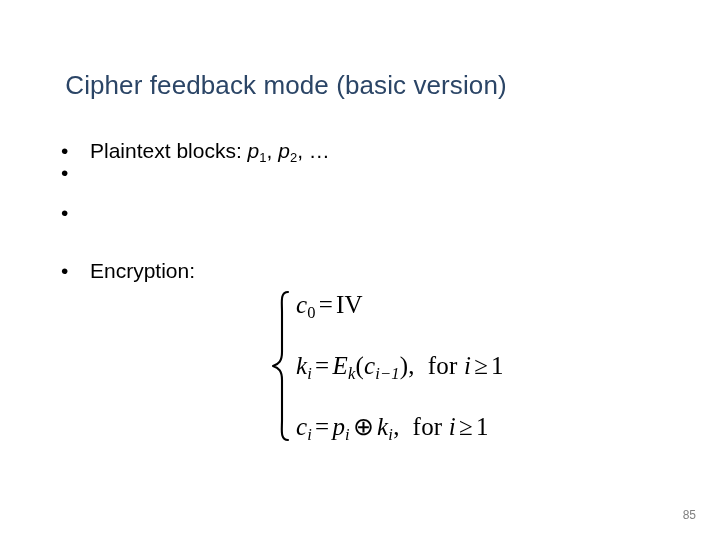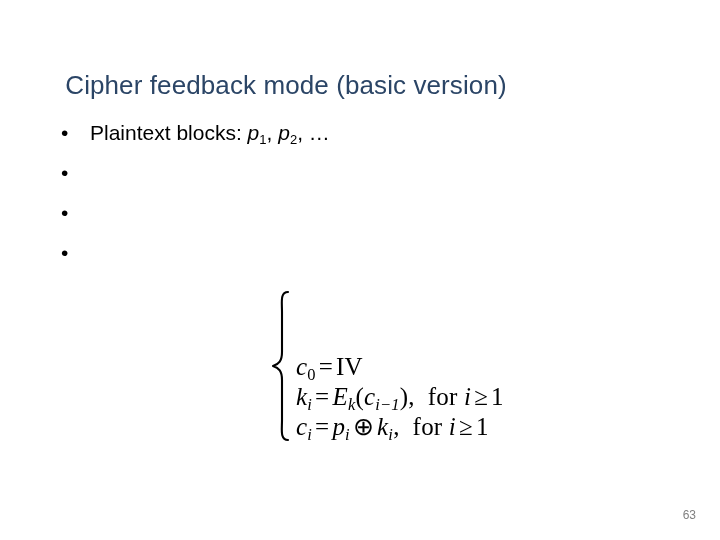--- a/index.html
+++ b/index.html
@@ -51,20 +51,21 @@
     width: 38px;
     flex: 0 0 38px;
     font-size: 21px;
     line-height: 40px;
     text-align: left;
     padding-left: 9px;
     box-sizing: border-box;
   }
   .bullet-text {
     flex: 0 1 auto;
+    margin-top: 18px;
   }
   .var-i {           
     font-style: italic;
   }
   .var-u {           
     font-style: normal;
   }
   sub {
     font-size: 0.62em;
     line-height: 0;
@@ -89,21 +90,21 @@
     position: relative;
   }
   .brace svg {
     display: block;
     width: 26px;
     height: 152px;
   }
   .equations {
     display: flex;
     flex-direction: column;
-    justify-content: flex-end;
+    justify-content: space-between;
     height: 152px;
     padding-left: 2px;
   }
   .eq-line {
     font-size: 25px;
     line-height: 30px;
     white-space: nowrap;
     letter-spacing: 0.2px;
   }
   .mi {  
@@ -161,31 +162,32 @@
         <span class="bullet-text"><span class="var-u">Plaintext blocks: </span><span class="var-i">p</span><sub>1</sub><span class="var-u">, </span><span class="var-i">p</span><sub>2</sub><span class="var-u">, …</span></span>
       </div>
       <div class="bullet-row">
         <span class="bullet-marker">•</span>
       </div>
       <div class="bullet-row">
         <span class="bullet-marker">•</span>
       </div>
       <div class="bullet-row">
         <span class="bullet-marker">•</span>
+        <span class="bullet-text"><span class="var-u">Encryption:</span></span>
       </div>
     </div>
 
   <div class="equation-block">
     <div class="brace">
       <svg viewBox="0 0 26 152" xmlns="http://www.w3.org/2000/svg" aria-hidden="true">
         <path d="M20 2 C12 2, 14 12, 14 22 L14 62 C14 71, 11 74, 5 76 C11 78, 14 81, 14 90 L14 130 C14 140, 12 150, 20 150" fill="none" stroke="#000000" stroke-width="2.1" stroke-linecap="round" stroke-linejoin="round"></path>
       </svg>
     </div>
     <div class="equations">
         <div class="eq-line"><span class="mi">c</span><span class="msub-r">0</span><span class="op">=</span><span class="mr">IV</span></div>
         <div class="eq-line"><span class="mi">k</span><span class="msub">i</span><span class="op">=</span><span class="mi">E</span><span class="msub">k</span><span class="mr">(</span><span class="mi">c</span><span class="msub">i−1</span><span class="mr">),</span><span class="gap"></span><span class="mr">for</span><span class="mr"> </span><span class="mi">i</span><span class="op">≥</span><span class="mr">1</span></div>
         <div class="eq-line"><span class="mi">c</span><span class="msub">i</span><span class="op">=</span><span class="mi">p</span><span class="msub">i</span><span class="op">⊕</span><span class="mi">k</span><span class="msub">i</span><span class="mr">,</span><span class="gap"></span><span class="mr">for</span><span class="mr"> </span><span class="mi">i</span><span class="op">≥</span><span class="mr">1</span></div>
       </div>
   </div>
 
-  <div class="page-number">63</div>
+  <div class="page-number">85</div>
 
 </div>
 
 </body></html>

